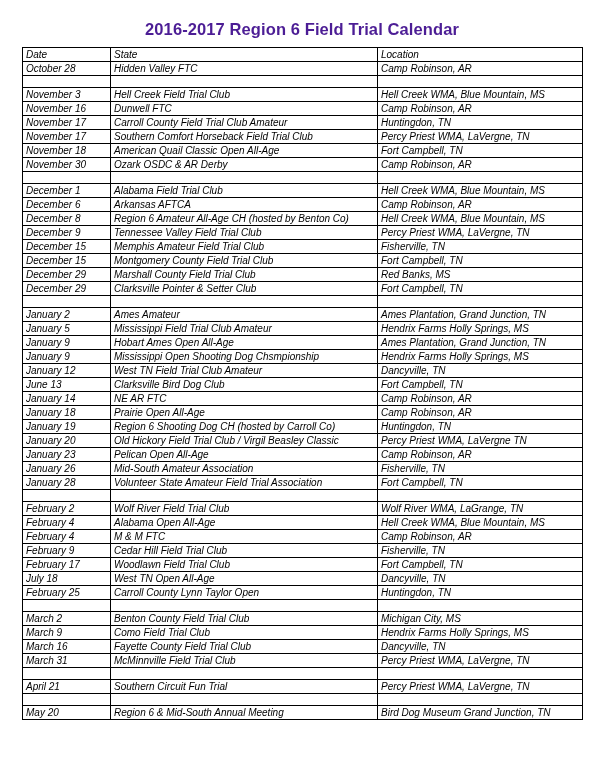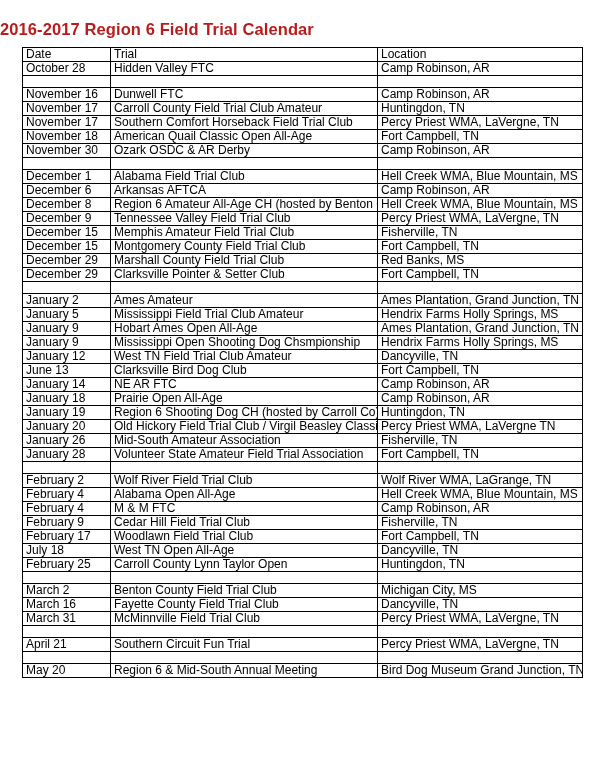--- a/index.html
+++ b/index.html
@@ -15,42 +15,43 @@
     overflow: hidden;
   }
   #page {
     position: relative;
     width: 604px;
     height: 781px;
     background: #ffffff;
     box-sizing: border-box;
   }
   #page-title {
-    text-align: left;
+    text-align: center;
     font-size: 16.5px;
     font-weight: bold;
     letter-spacing: 0.1px;
     margin: 0;
     padding-top: 19px;
     padding-bottom: 0;
     line-height: 20px;
-    color: #b91c1c;
+    color: #4c1d95;
   }
   #calendar-wrap {
     position: absolute;
     left: 22px;
     top: 47px;
     width: 560px;
   }
   table.calendar {
     border-collapse: collapse;
     table-layout: fixed;
     width: 560px;
-    font-size: 12px;
+    font-size: 10px;
     line-height: 11px;
+    font-style: italic;
   }
   table.calendar col.c-date  { width: 88px; }
   table.calendar col.c-trial { width: 267px; }
   table.calendar col.c-loc   { width: 205px; }
 
   table.calendar th,
   table.calendar td {
     border: 1px solid #000000;
     padding: 1px 0 1px 3px;
     height: 12px;
@@ -86,36 +87,41 @@
   <div id="calendar-wrap">
     <table class="calendar">
       <colgroup>
         <col class="c-date">
         <col class="c-trial">
         <col class="c-loc">
       </colgroup>
       <thead>
         <tr>
           <th>Date</th>
-          <th>Trial</th>
+          <th>State</th>
           <th>Location</th>
         </tr>
       </thead>
       <tbody id="calendar-body">
           <tr class="data-row">
             <td>October 28</td>
             <td>Hidden Valley FTC</td>
             <td>Camp Robinson, AR</td>
           </tr>
           <tr class="spacer-row">
             <td class="sp-gapcell">&nbsp;</td>
             <td class="sp-gapcell">&nbsp;</td>
             <td class="sp-gapcell">&nbsp;</td>
           </tr>
           <tr class="data-row">
+            <td>November 3</td>
+            <td>Hell Creek Field Trial Club</td>
+            <td>Hell Creek WMA, Blue Mountain, MS</td>
+          </tr>
+          <tr class="data-row">
             <td>November 16</td>
             <td>Dunwell FTC</td>
             <td>Camp Robinson, AR</td>
           </tr>
           <tr class="data-row">
             <td>November 17</td>
             <td>Carroll County Field Trial Club Amateur</td>
             <td>Huntingdon, TN</td>
           </tr>
           <tr class="data-row">
@@ -227,20 +233,25 @@
             <td>January 19</td>
             <td>Region 6 Shooting Dog CH (hosted by Carroll Co)</td>
             <td>Huntingdon, TN</td>
           </tr>
           <tr class="data-row">
             <td>January 20</td>
             <td>Old Hickory Field Trial Club / Virgil Beasley Classic</td>
             <td>Percy Priest WMA, LaVergne TN</td>
           </tr>
           <tr class="data-row">
+            <td>January 23</td>
+            <td>Pelican Open All-Age</td>
+            <td>Camp Robinson, AR</td>
+          </tr>
+          <tr class="data-row">
             <td>January 26</td>
             <td>Mid-South Amateur Association</td>
             <td>Fisherville, TN</td>
           </tr>
           <tr class="data-row">
             <td>January 28</td>
             <td>Volunteer State Amateur Field Trial Association</td>
             <td>Fort Campbell, TN</td>
           </tr>
           <tr class="spacer-row">
@@ -287,20 +298,25 @@
             <td class="sp-gapcell">&nbsp;</td>
             <td class="sp-gapcell">&nbsp;</td>
             <td class="sp-gapcell">&nbsp;</td>
           </tr>
           <tr class="data-row">
             <td>March 2</td>
             <td>Benton County Field Trial Club</td>
             <td>Michigan City, MS</td>
           </tr>
           <tr class="data-row">
+            <td>March 9</td>
+            <td>Como Field Trial Club</td>
+            <td>Hendrix Farms Holly Springs, MS</td>
+          </tr>
+          <tr class="data-row">
             <td>March 16</td>
             <td>Fayette County Field Trial Club</td>
             <td>Dancyville, TN</td>
           </tr>
           <tr class="data-row">
             <td>March 31</td>
             <td>McMinnville Field Trial Club</td>
             <td>Percy Priest WMA, LaVergne, TN</td>
           </tr>
           <tr class="spacer-row">

